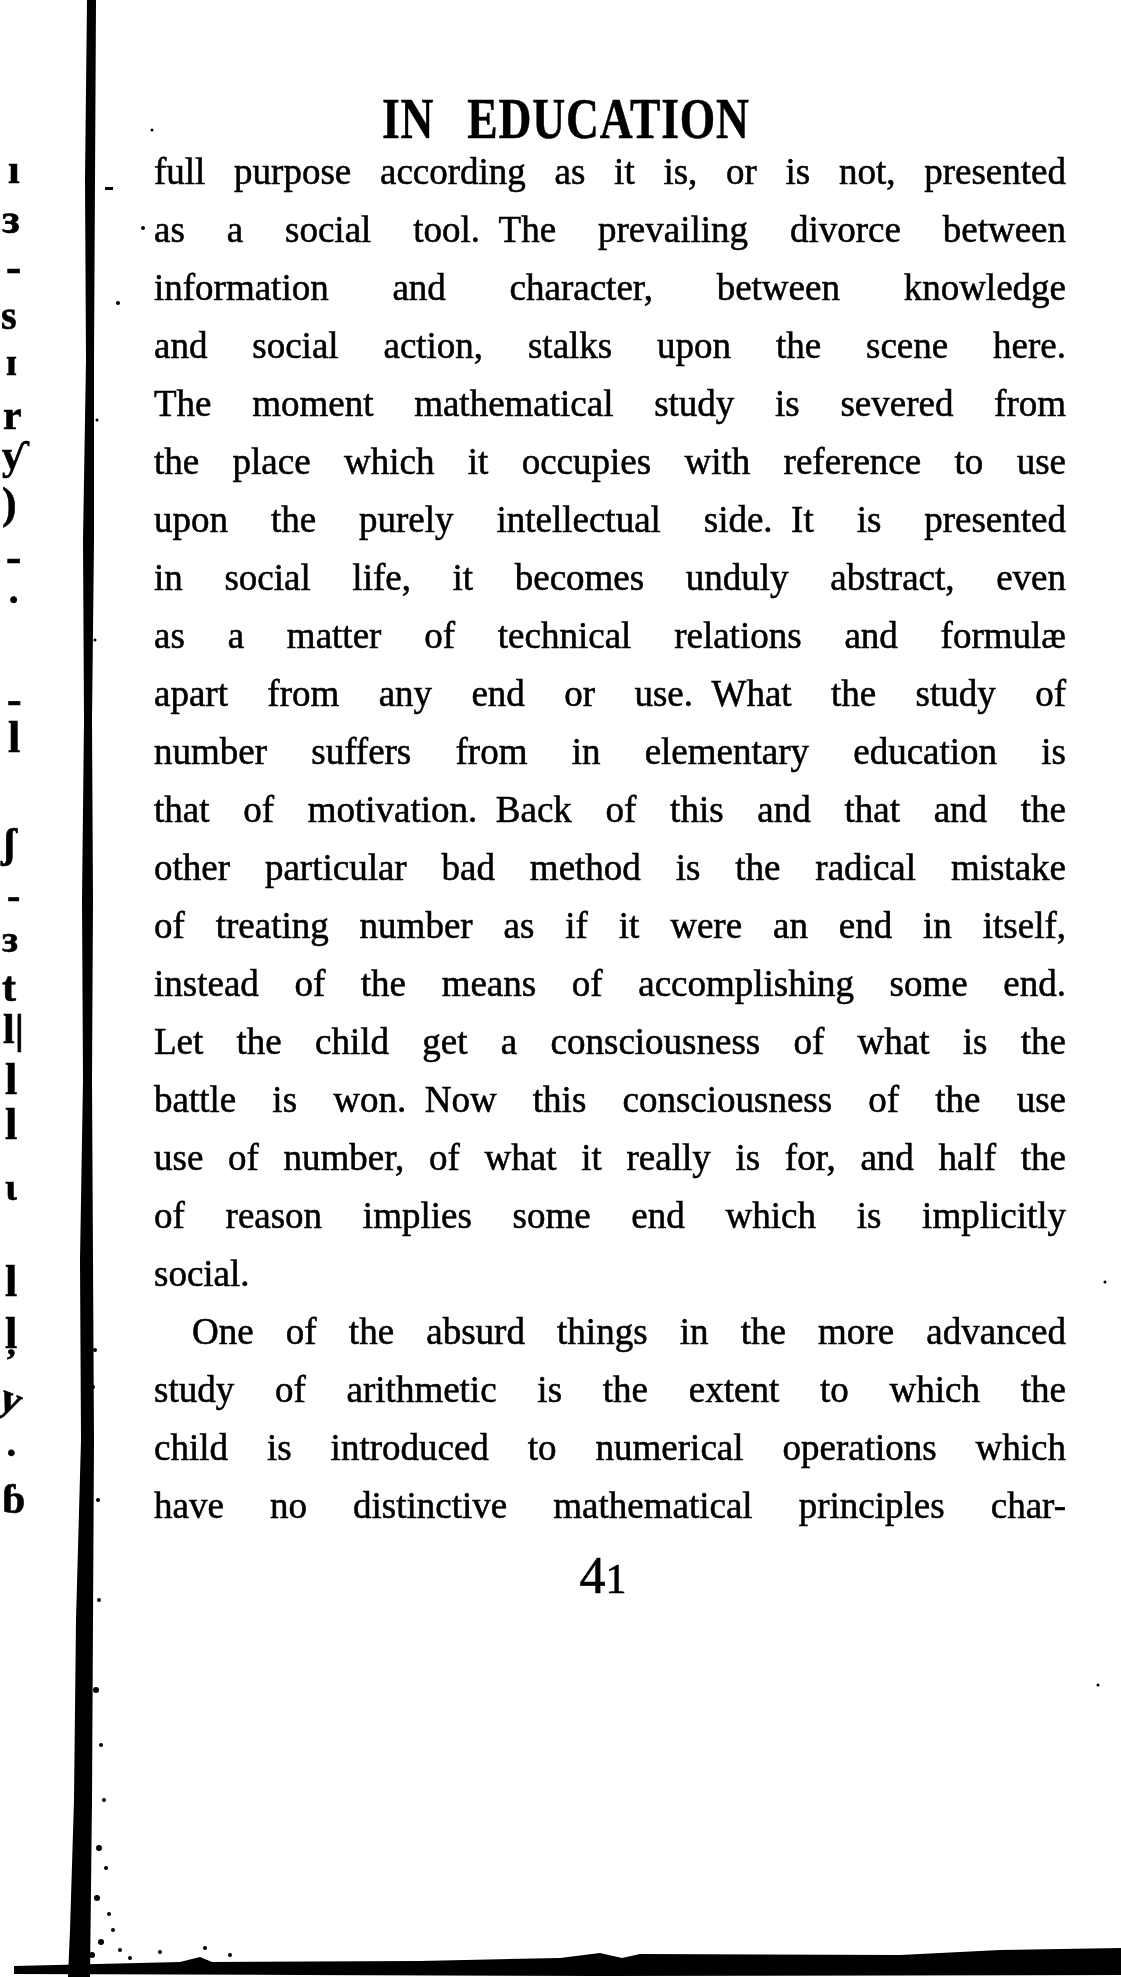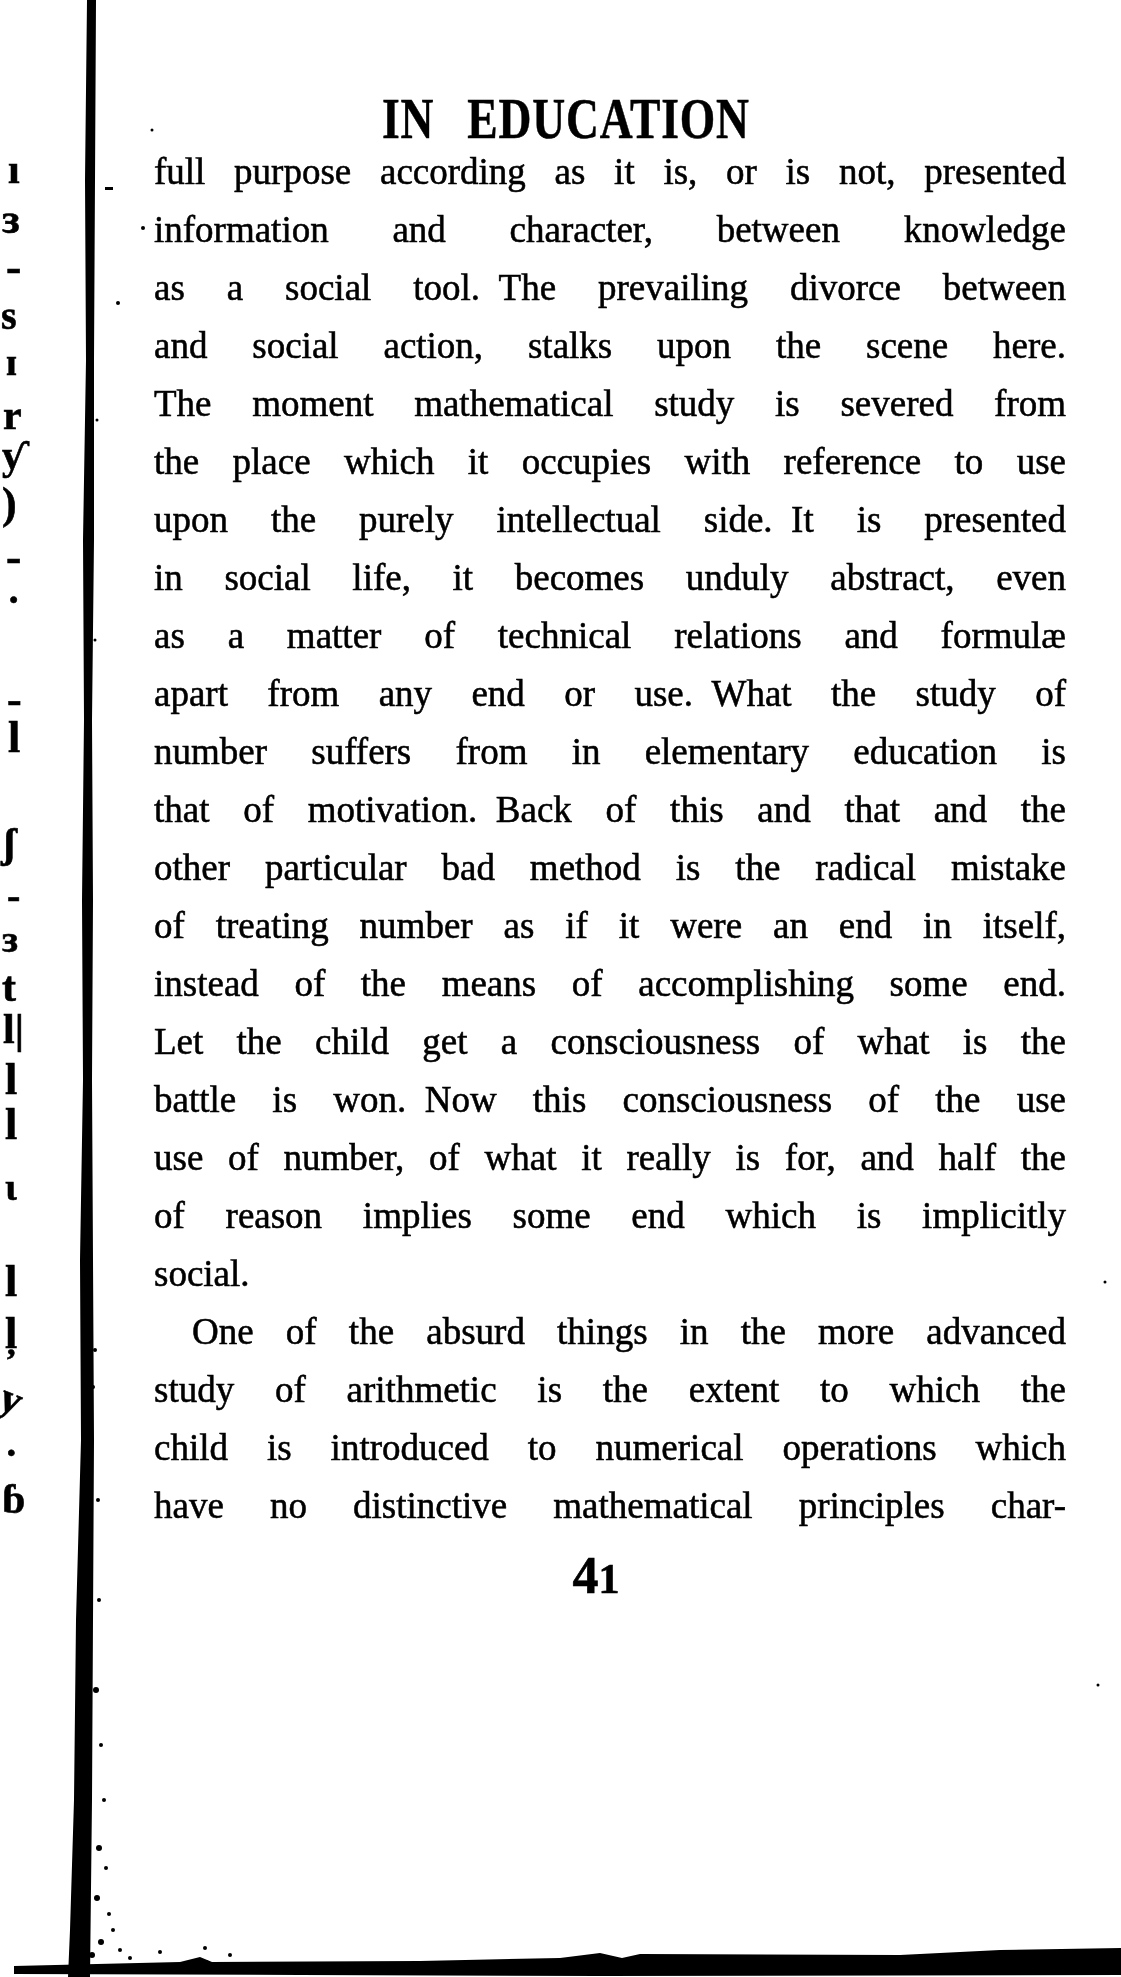--- a/index.html
+++ b/index.html
@@ -20,22 +20,22 @@
   .body-text{
     position:absolute;left:130px;top:143px;width:936px;
     font-size:37px;line-height:58px;-webkit-text-stroke:0.55px #000;
   }
   .line{
     text-align:justify;text-align-last:justify;height:58px;overflow:visible;margin-left:24px;
   }
   .line.flush{text-align-last:left;}
   .indent .line:first-child{text-indent:38px;}
   .folio{
-    position:absolute;left:128px;top:1552px;width:936px;text-align:center;
-    font-size:42px;line-height:48px;-webkit-text-stroke:0.6px #000;font-weight:bold;
+    position:absolute;left:135px;top:1552px;width:936px;text-align:center;
+    font-size:42px;line-height:48px;-webkit-text-stroke:0.6px #000;font-weight:normal;
   }
   .folio::first-letter{font-size:52px;}
   .margin-marks{position:absolute;left:0;top:0;width:40px;height:1977px;}
   .mark{
     position:absolute;font-weight:bold;line-height:1;color:#000;
     -webkit-text-stroke:0.6px #000;
   }
   .mark.tilt{transform:rotate(22deg);}
 </style>
 </head>
@@ -112,22 +112,22 @@
       <span class="mark" style="left: 2px; top: 1478px; font-size: 42px;">ɓ</span>
     </div>
 
   <div class="header">
     <span class="t">IN EDUCATION</span>
   </div>
 
   <div class="body-text">
       <div>
         <div class="line">full purpose according as it is, or is not, presented</div>
+        <div class="line">as a social tool. The prevailing divorce between</div>
         <div class="line">information and character, between knowledge</div>
-        <div class="line">as a social tool. The prevailing divorce between</div>
         <div class="line">and social action, stalks upon the scene here.</div>
         <div class="line">The moment mathematical study is severed from</div>
         <div class="line">the place which it occupies with reference to use</div>
         <div class="line">upon the purely intellectual side. It is presented</div>
         <div class="line">in social life, it becomes unduly abstract, even</div>
         <div class="line">as a matter of technical relations and formulæ</div>
         <div class="line">apart from any end or use. What the study of</div>
         <div class="line">number suffers from in elementary education is</div>
         <div class="line">that of motivation. Back of this and that and the</div>
         <div class="line">other particular bad method is the radical mistake</div>

